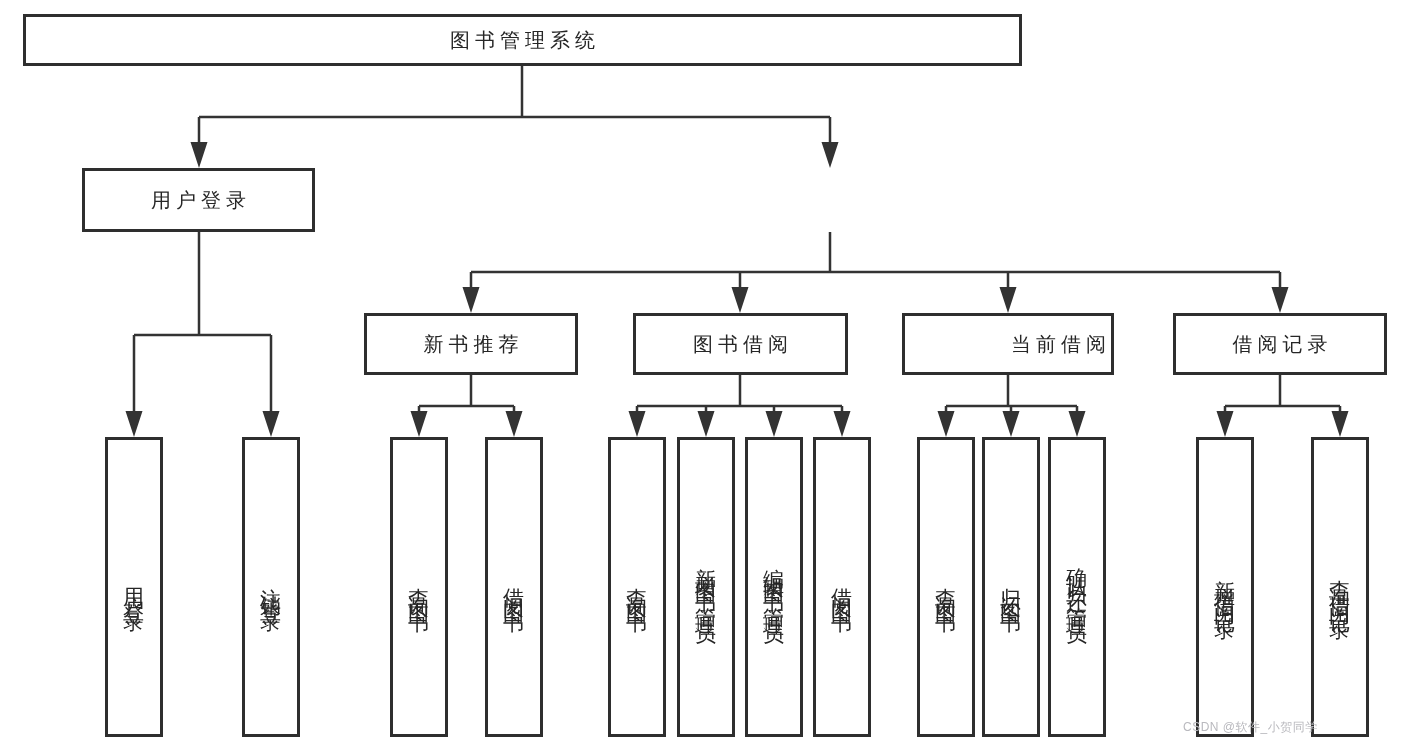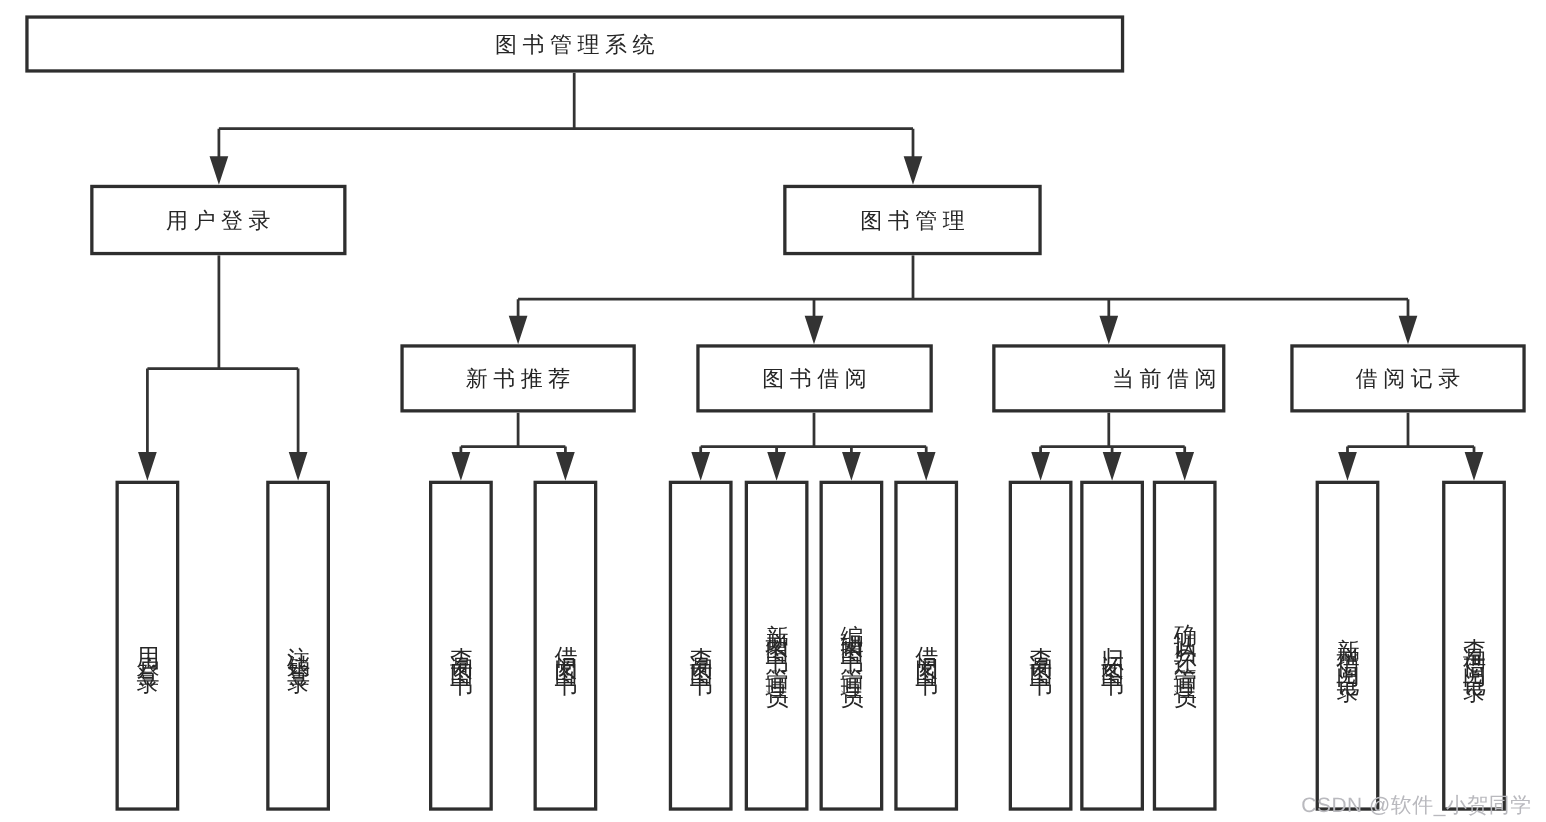--- a/index.html
+++ b/index.html
@@ -41,21 +41,21 @@
     font-size: 21px;
     letter-spacing: 8px;
     line-height: 1;
     color: #262626;
     white-space: nowrap;
   }
   #watermark {
     position: absolute;
     left: 1183px;
     top: 719px;
-    font-size: 19px;
+    font-size: 12px;
     color: #b9b9be;
     white-space: nowrap;
     letter-spacing: 0.5px;
   }
 </style>
 </head>
 <body>
 
 <div id="canvas">
 
@@ -89,23 +89,20 @@
              M1216.5,411 L1233.5,411 L1225,437 Z
              M1331.5,411 L1348.5,411 L1340,437 Z"></path>
   </svg>
 
   <div class="box" style="left:23px; top:14px; width:999px; height:52px;">
     <span class="hlabel">图书管理系统</span>
   </div>
 
   <div class="box" style="left:82px; top:168px; width:233px; height:64px;">
     <span class="hlabel">用户登录</span>
-  </div>
-  <div class="box" style="left:712px; top:168px; width:235px; height:64px;">
-    <span class="hlabel">图书管理</span>
   </div>
 
   <div class="box" style="left:364px; top:313px; width:214px; height:62px;">
     <span class="hlabel">新书推荐</span>
   </div>
   <div class="box" style="left:633px; top:313px; width:215px; height:62px;">
     <span class="hlabel">图书借阅</span>
   </div>
   <div class="box" style="left:902px; top:313px; width:212px; height:62px;justify-content:flex-end;">
     <span class="hlabel">当前借阅</span>

